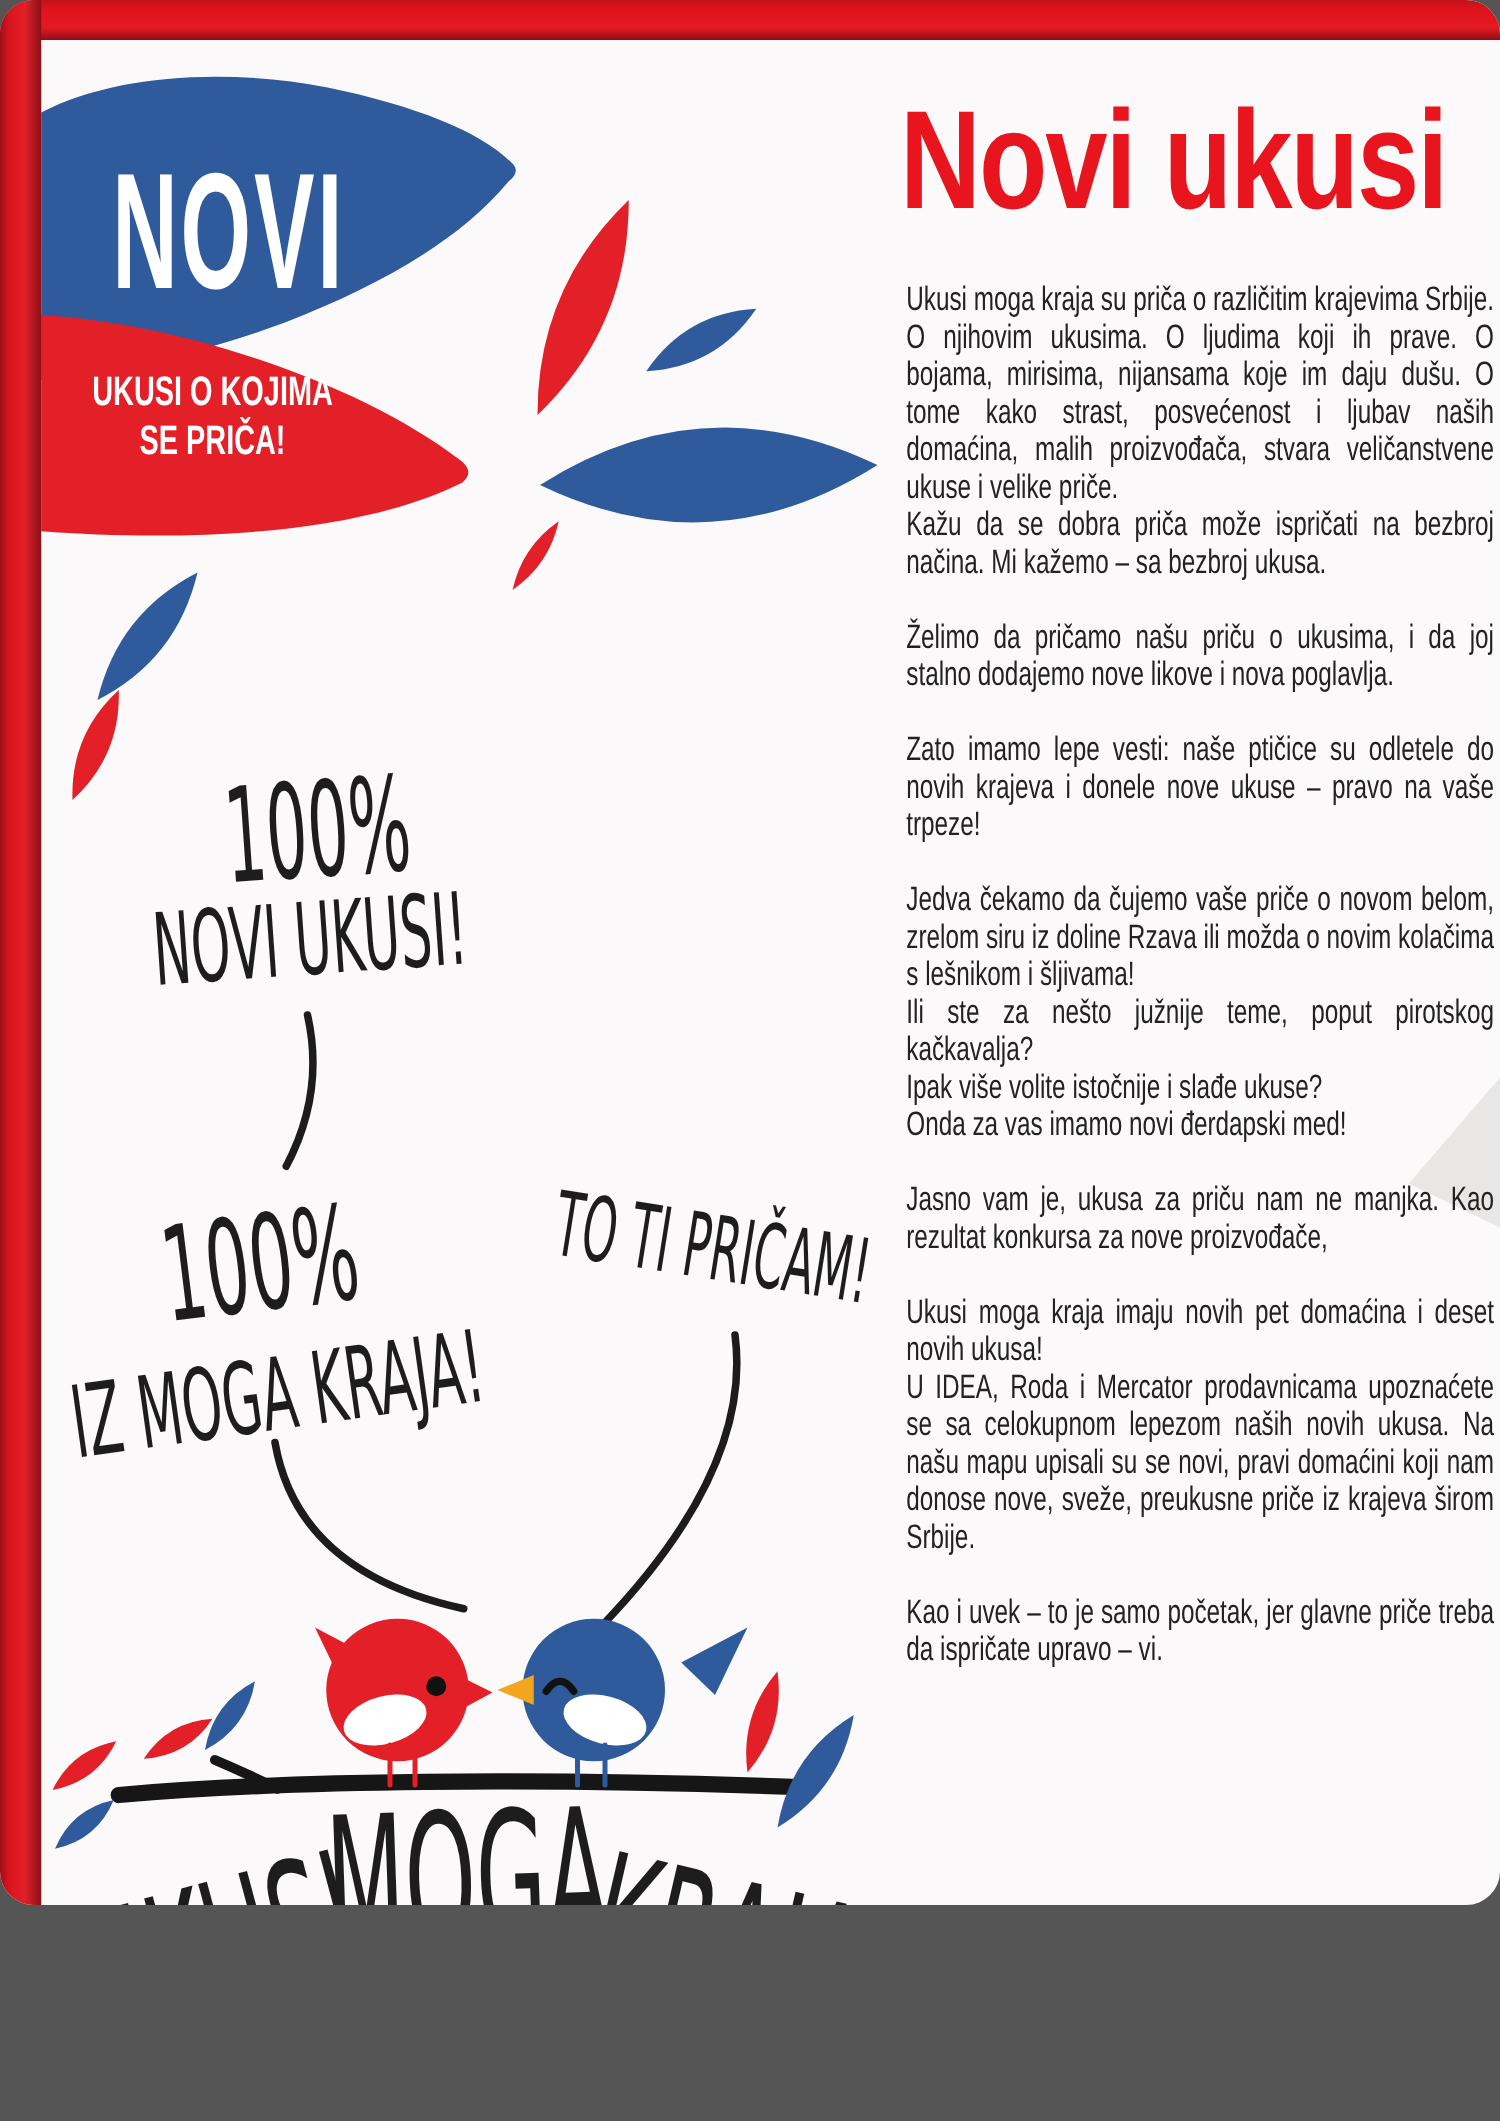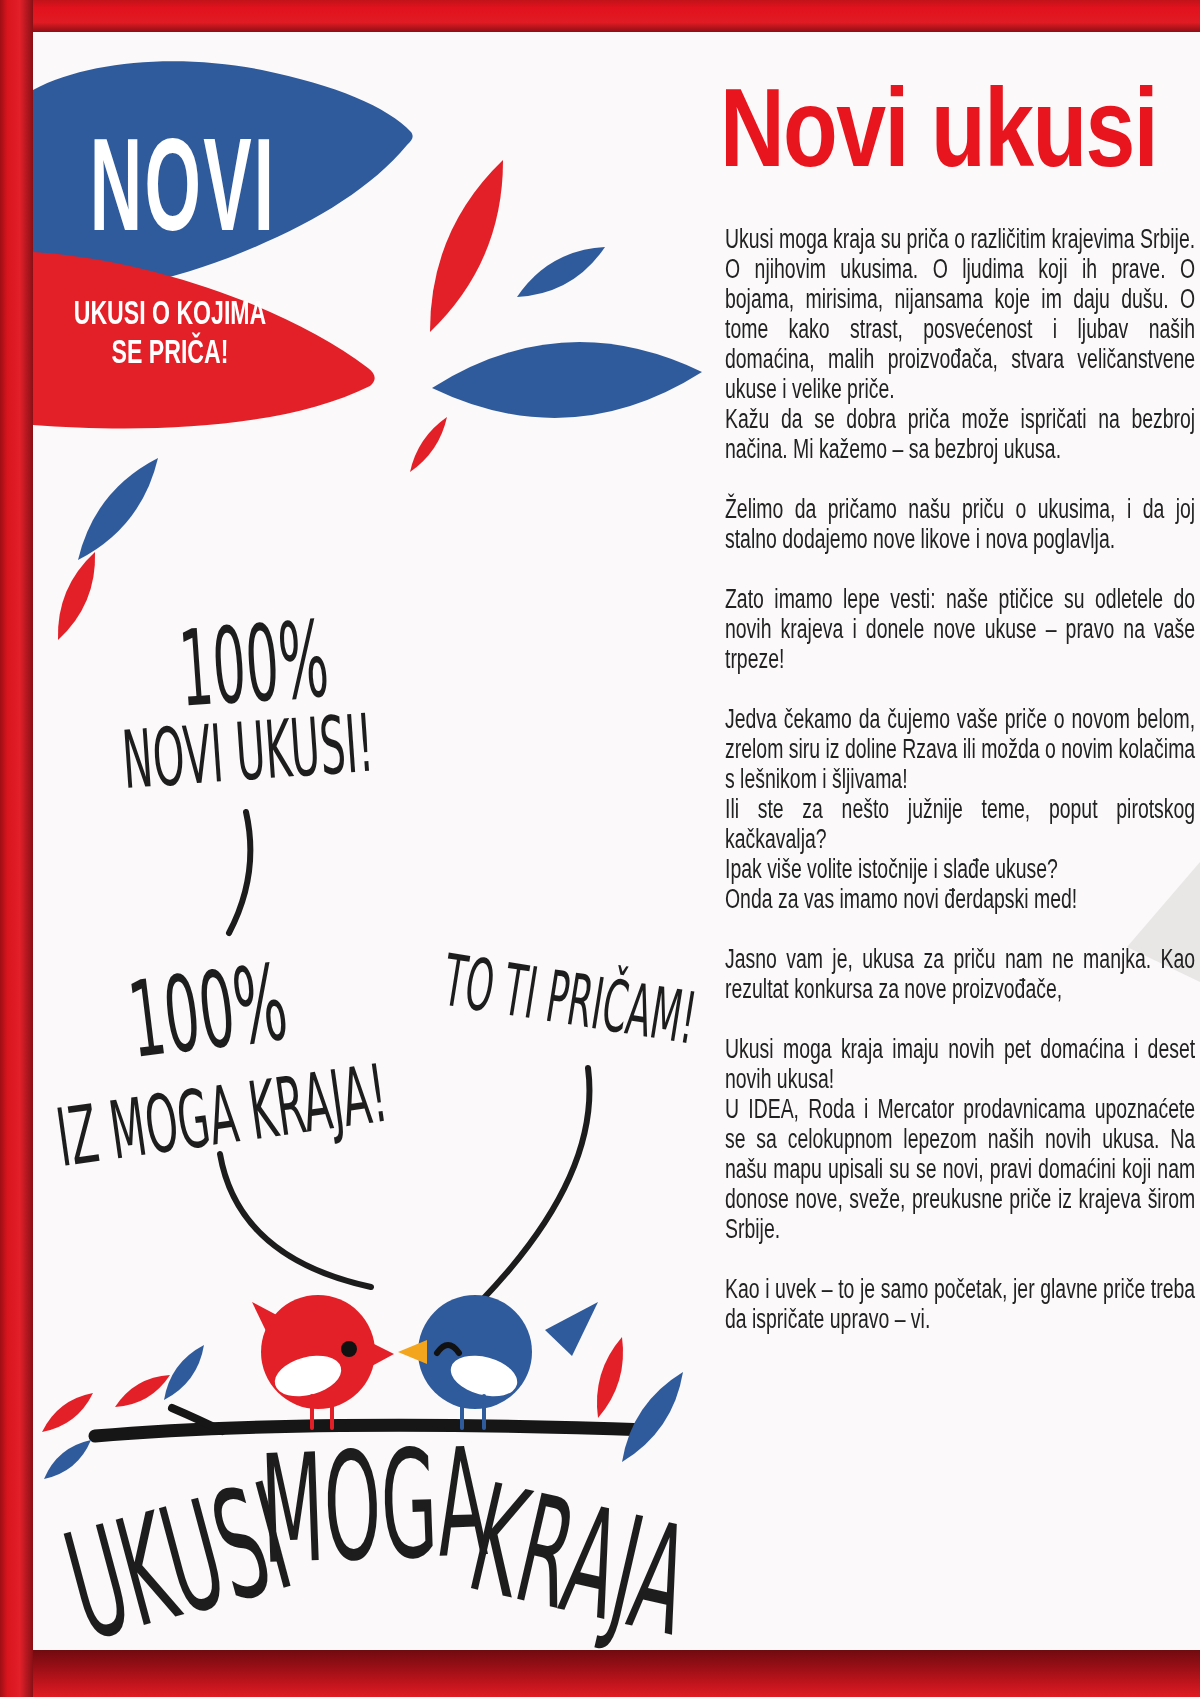--- a/index.html
+++ b/index.html
@@ -1,22 +1,22 @@
 <!DOCTYPE html>
 <html style="--red: #e32028; --blue: #2f5b9c; --title-red: #e8151e; --frame-red: #e01b23; --page-bg: #fbf9f9; --ink: #1d1d1d; --body-ink: #222222; --beak-orange: #f2a51d; --curl-gray: #e9e6e6;"><head>
 <meta charset="utf-8">
 <style>
   :root{
     --red:#e32028; --blue:#2f5b9c; --title-red:#e8151e; --frame-red:#e01b23;
     --page-bg:#fbf9f9; --ink:#1d1d1d; --body-ink:#222222; --beak-orange:#f2a51d; --curl-gray:#e9e6e6;
   }
   *{margin:0;padding:0;box-sizing:border-box}
   html,body{background:#555}
-  #page{position:relative;width:1200px;height:1697px;background:var(--page-bg);overflow:hidden;
-         font-family:"Liberation Sans", sans-serif;}
+  #page{position:relative;width:1200px;height:1524px;background:var(--page-bg);overflow:hidden;
+         font-family:"Liberation Sans", sans-serif;border-radius:27px;}
   
   .frame-top{position:absolute;left:0;top:0;width:1200px;height:32px;z-index:6;
     background:linear-gradient(180deg,#c11319 0%,#e2121d 25%,#e01b23 70%,#8f0e14 100%);}
   .frame-left{position:absolute;left:0;top:0;width:33px;height:1697px;z-index:6;
     background:linear-gradient(90deg,#9e0f15 0%,#d9141d 22%,#e2202a 60%,#881015 100%);}
   .frame-bottom{position:absolute;left:0;top:1650px;width:1200px;height:47px;z-index:5;
     background:linear-gradient(180deg,#6f0b10 0%,#a31017 45%,#e01b23 100%);}
   
   #art{position:absolute;left:0;top:0;z-index:1}
   .f-red{fill:var(--red)} .f-blue{fill:var(--blue)} .f-white{fill:#ffffff} .f-orange{fill:var(--beak-orange)} .f-curl{fill:var(--curl-gray)}

